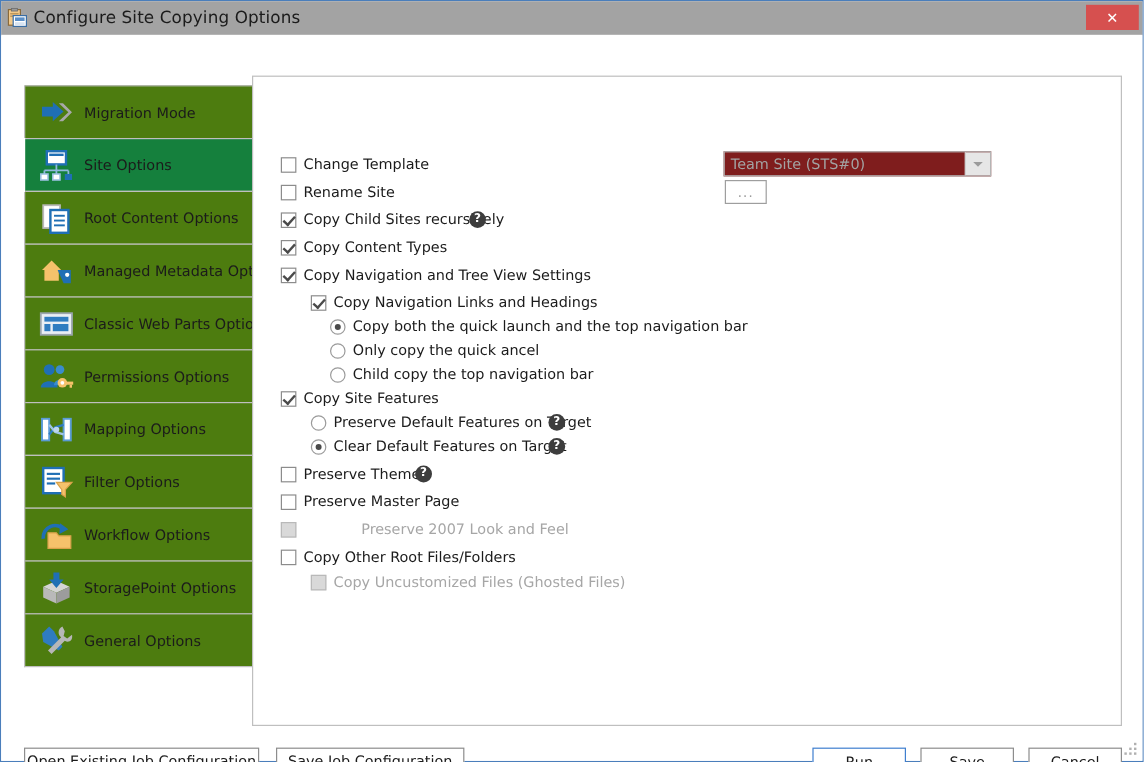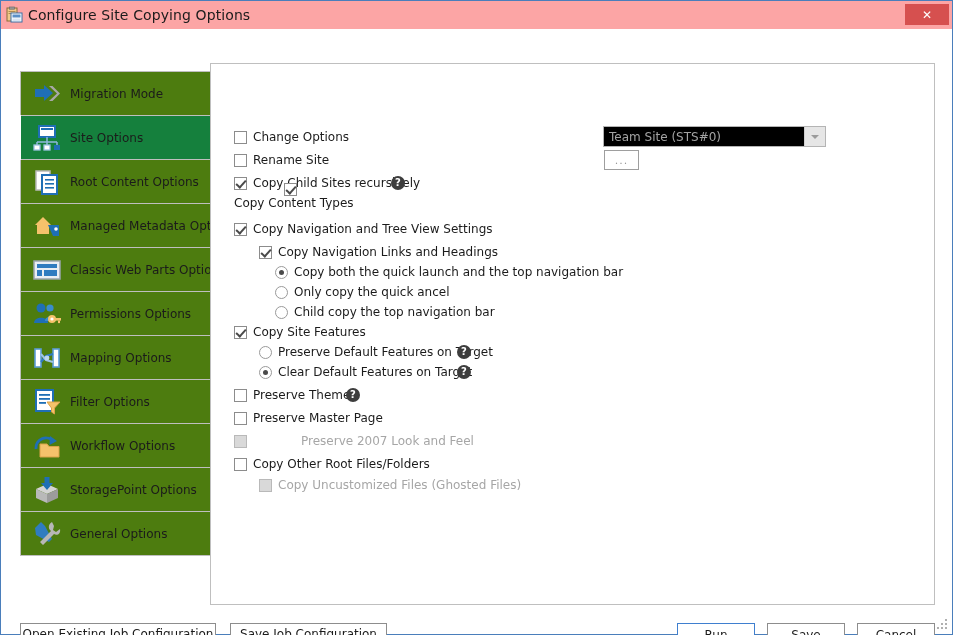--- a/index.html
+++ b/index.html
@@ -20,21 +20,21 @@
     box-sizing: border-box;
     border: 1px solid #4a7ebb;
     background: #ffffff;
     display: flex;
     flex-direction: column;
   }
   
   .titlebar {
     height: 28px;
     min-height: 28px;
-    background: #fca5a5;
+    background: #a3a3a3;
     display: flex;
     align-items: center;
     position: relative;
     border-bottom: 1px solid #ffffff;
   }
   .title-icon {
     width: 18px; height: 18px;
     margin-left: 5px;
     margin-right: 4px;
     position: relative;
@@ -199,21 +199,21 @@
     cursor: pointer;
     font-family: "DejaVu Sans", sans-serif;
   }
   
   .combo {
     position: absolute;
     left: 392px; top: 62px;
     width: 223px; height: 21px;
     box-sizing: border-box;
     border: 1px solid #b4b4b4;
-    background: #000000;
+    background: #7f1d1d;
     display: flex;
     align-items: center;
     cursor: default;
   }
   .combo-text {
     flex: 1 1 auto;
     padding-left: 5px;
     font-size: 12px;
     color: #a3a3a3;
     white-space: nowrap;
@@ -433,32 +433,32 @@
             </svg>
           </span>
           <span class="nav-label">General Options</span>
         </div>
       </div>
 
     <div class="content">
       <div id="options-host">
           <div class="row" style="left: 23px; top: 66px;">
             <span class="cb"></span>
-            <span class="lbl">Change Options</span>
+            <span class="lbl">Change Template</span>
           </div>
           <div class="row" style="left: 23px; top: 89px;">
             <span class="cb"></span>
             <span class="lbl">Rename Site</span>
           </div>
           <div class="row" style="left: 23px; top: 112px;">
             <span class="cb checked"></span>
             <span class="lbl">Copy Child Sites recursively</span>
             <span class="help" style="margin-left: 0px; position: absolute; left: 157px;">?</span>
           </div>
-          <div class="row" style="left: 23px; top: 119px; flex-direction: column;">
+          <div class="row" style="left: 23px; top: 135px;">
             <span class="cb checked"></span>
             <span class="lbl">Copy Content Types</span>
           </div>
           <div class="row" style="left: 23px; top: 158px;">
             <span class="cb checked"></span>
             <span class="lbl">Copy Navigation and Tree View Settings</span>
           </div>
           <div class="row" style="left: 48px; top: 181px;">
             <span class="cb checked"></span>
             <span class="lbl">Copy Navigation Links and Headings</span>

